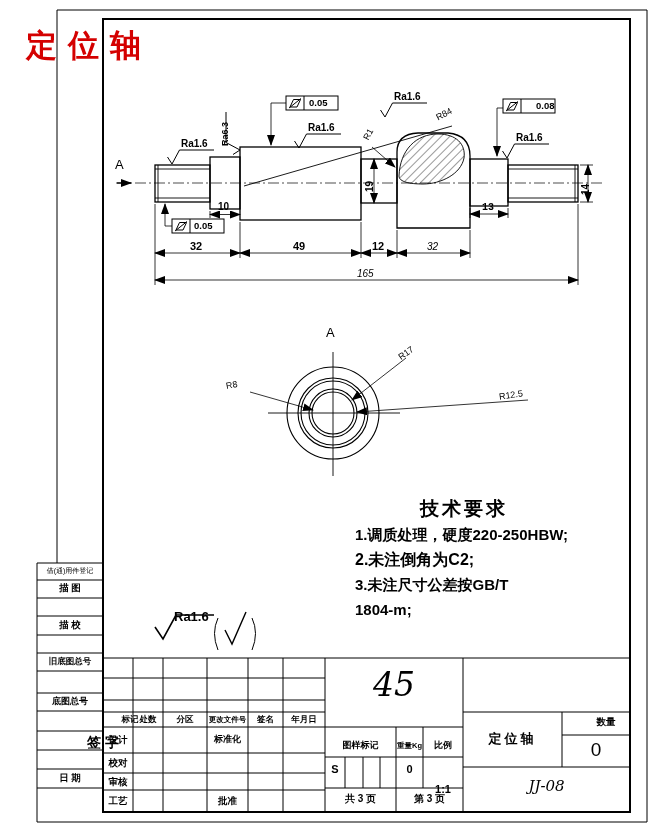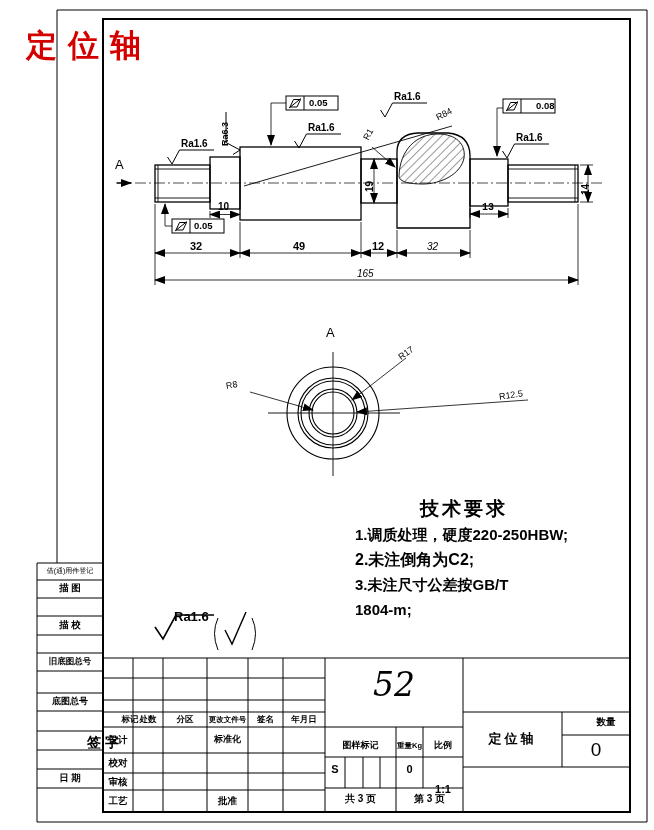--- a/index.html
+++ b/index.html
@@ -249,27 +249,28 @@
   <span class="t c b" style="left:248px;width:35px;top:715px;font-size:8.5px;">签名</span>
   <span class="t c b" style="left:283px;width:42px;top:715px;font-size:8.5px;">年月日</span>
 
   <span class="t c b" style="left:103px;width:30px;top:735px;font-size:9.5px;">设计</span>
   <span class="t c b" style="left:207px;width:41px;top:735px;font-size:9px;">标准化</span>
   <span class="t c b" style="left:103px;width:30px;top:758px;font-size:9.5px;">校对</span>
   <span class="t c b" style="left:103px;width:30px;top:777px;font-size:9.5px;">审核</span>
   <span class="t c b" style="left:103px;width:30px;top:796px;font-size:9.5px;">工艺</span>
   <span class="t c b" style="left:207px;width:41px;top:796px;font-size:9.5px;">批准</span>
 
-  <span class="t c i ser" style="left:325px;width:138px;top:668px;font-size:33px;">52</span>
+  <span class="t c i ser" style="left:325px;width:138px;top:668px;font-size:33px;">45</span>
   <span class="t c b" style="left:325px;width:71px;top:741px;font-size:9px;">图样标记</span>
   <span class="t c b" style="left:396px;width:27px;top:742px;font-size:7.5px;">重量Kg</span>
   <span class="t c b" style="left:423px;width:40px;top:741px;font-size:9px;">比例</span>
   <span class="t c b" style="left:325px;width:20px;top:764px;font-size:11px;">S</span>
   <span class="t c b" style="left:396px;width:27px;top:764px;font-size:11px;">0</span>
   <span class="t c b" style="left:423px;width:40px;top:764px;font-size:11px;margin-top:20px;">1:1</span>
   <span class="t c b" style="left:325px;width:71px;top:794px;font-size:10px;">共 3 页</span>
   <span class="t c b" style="left:396px;width:67px;top:794px;font-size:10px;">第 3 页</span>
 
   <span class="t c b" style="left:463px;width:99px;top:732px;font-size:13px;letter-spacing:3px;">定位轴</span>
   <span class="t c b" style="left:562px;width:88px;top:717px;font-size:9.5px;">数量</span>
   <span class="t c" style="left:562px;width:68px;top:740px;font-size:19px;">0</span>
+  <span class="t c i ser" style="left:463px;width:167px;top:779px;font-size:15px;">JJ-08</span>
 
 </div>
 
 </body></html>

